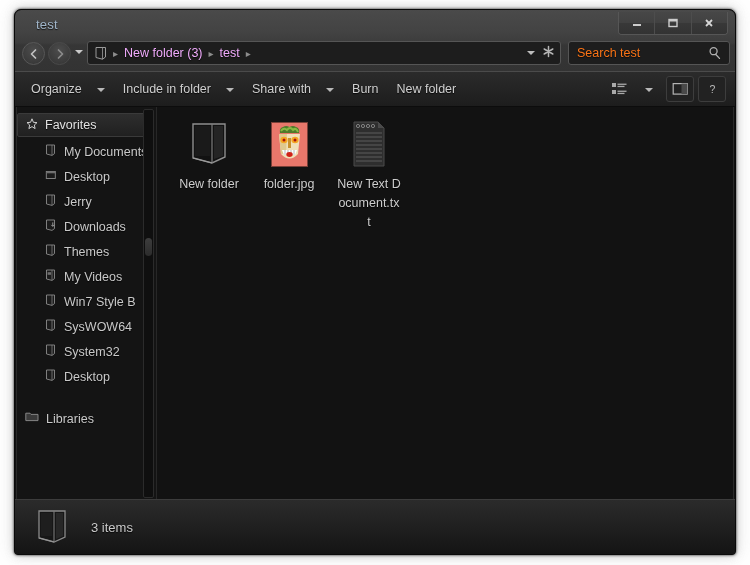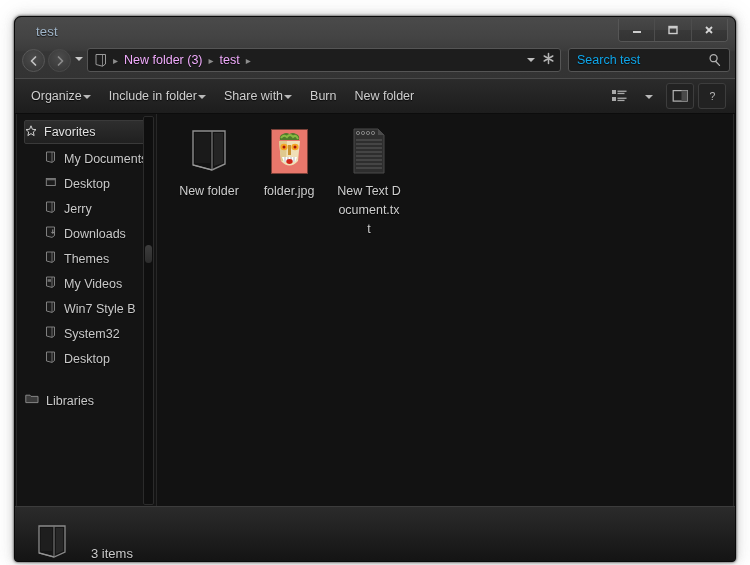--- a/index.html
+++ b/index.html
@@ -16,21 +16,21 @@
     position: relative;
     width: 750px;
     height: 565px;
     background: #ffffff;
   }
 
   
   .window {
     position: absolute;
     left: 14px;
-    top: 16px;
+    top: 9px;
     width: 722px;
     height: 546px;
     background: #1b1b1b;
     border: 1px solid #0a0a0a;
     border-radius: 7px 7px 4px 4px;
     box-shadow:
       0 0 3px rgba(0,0,0,0.85),
       0 0 9px rgba(140,140,140,0.38),
       0 0 20px rgba(120,120,120,0.22);
     overflow: hidden;
@@ -167,21 +167,21 @@
     height: 24px;
     background: #1d1d1d;
     border: 1px solid #555555;
     border-radius: 3px;
     box-sizing: border-box;
     display: flex;
     align-items: center;
   }
   .search-text {
     font-size: 12.5px;
-    color: #0ea5e9;
+    color: #f97316;
     margin-left: 8px;
     text-shadow: 0 1px 1px rgba(0,0,0,0.7);
   }
   .search-icon { margin-left: auto; margin-right: 7px; display: flex; }
 
   
   .toolbar {
     position: absolute;
     left: 0;
     top: 61px;
@@ -190,21 +190,21 @@
     background: linear-gradient(to bottom, #2b2b2b 0%, #242424 50%, #1d1d1d 100%);
     border-top: 1px solid #4b4b4b;
     border-bottom: 1px solid #0c0c0c;
     box-sizing: border-box;
     display: flex;
     align-items: center;
   }
   .tb-item {
     display: flex;
     align-items: center;
-    gap: 1px;
+    gap: 15px;
     height: 25px;
     padding: 0 9px;
     font-size: 12.5px;
     color: #cfcfcf;
     text-shadow: 0 1px 1px rgba(0,0,0,0.8);
     border-radius: 2px;
     white-space: nowrap;
   }
   .tb-item.first { margin-left: 7px; }
   .tb-caret {
@@ -258,21 +258,22 @@
     background: #141414;
     border-right: 1px solid #272727;
     box-sizing: border-box;
     overflow: hidden;
   }
   .nav-head {
     display: flex;
     align-items: center;
     gap: 7px;
     height: 22px;
-    margin: 6px 4px 2px 7px;
+    margin: 6px 4px 2px 0;
+    padding-left: 8px;
     font-size: 12.5px;
     color: #e2e2e2;
     background: linear-gradient(to bottom, #2e2e2e, #202020);
     border: 1px solid #3a3a3a;
     border-radius: 2px;
     text-shadow: 0 1px 1px rgba(0,0,0,0.8);
   }
   .nav-item {
     display: flex;
     align-items: center;
@@ -360,21 +361,21 @@
   
   .statusbar {
     position: absolute;
     left: 0;
     bottom: 0;
     width: 100%;
     height: 54px;
     background: linear-gradient(to bottom, #2b2b2b 0%, #222222 40%, #141414 100%);
     border-top: 1px solid #3c3c3c;
     display: flex;
-    align-items: flex-end;
+    align-items: center;
   }
   .status-icon { margin-left: 20px; display: flex; align-items: center; }
   .status-text {
     margin-left: 22px;
     font-size: 13px;
     color: #c9c9c9;
     text-shadow: 0 1px 1px rgba(0,0,0,0.85);
   }
 </style>
 </head>
@@ -581,20 +582,29 @@
           <div class="nav-item">
             <span>
               <svg width="12" height="13" viewBox="0 0 12 13">
                 <path d="M1.5 1 L9.5 1 L9.5 9.6 L7 11.4 L1.5 10 Z" fill="#1b1b1b" stroke="#8b8b8b" stroke-width="0.9"></path>
                 <path d="M7 1 L7 11.4" stroke="#808080" stroke-width="0.8"></path>
               </svg>
             </span>
             <span class="nav-label">Win7 Style B</span>
           </div>
 
+          <div class="nav-item">
+            <span>
+              <svg width="12" height="13" viewBox="0 0 12 13">
+                <path d="M1.5 1 L9.5 1 L9.5 9.6 L7 11.4 L1.5 10 Z" fill="#1b1b1b" stroke="#8b8b8b" stroke-width="0.9"></path>
+                <path d="M7 1 L7 11.4" stroke="#808080" stroke-width="0.8"></path>
+              </svg>
+            </span>
+            <span class="nav-label">SysWOW64</span>
+          </div>
 
           <div class="nav-item">
             <span>
               <svg width="12" height="13" viewBox="0 0 12 13">
                 <path d="M1.5 1 L9.5 1 L9.5 9.6 L7 11.4 L1.5 10 Z" fill="#1b1b1b" stroke="#8b8b8b" stroke-width="0.9"></path>
                 <path d="M7 1 L7 11.4" stroke="#808080" stroke-width="0.8"></path>
               </svg>
             </span>
             <span class="nav-label">System32</span>
           </div>

